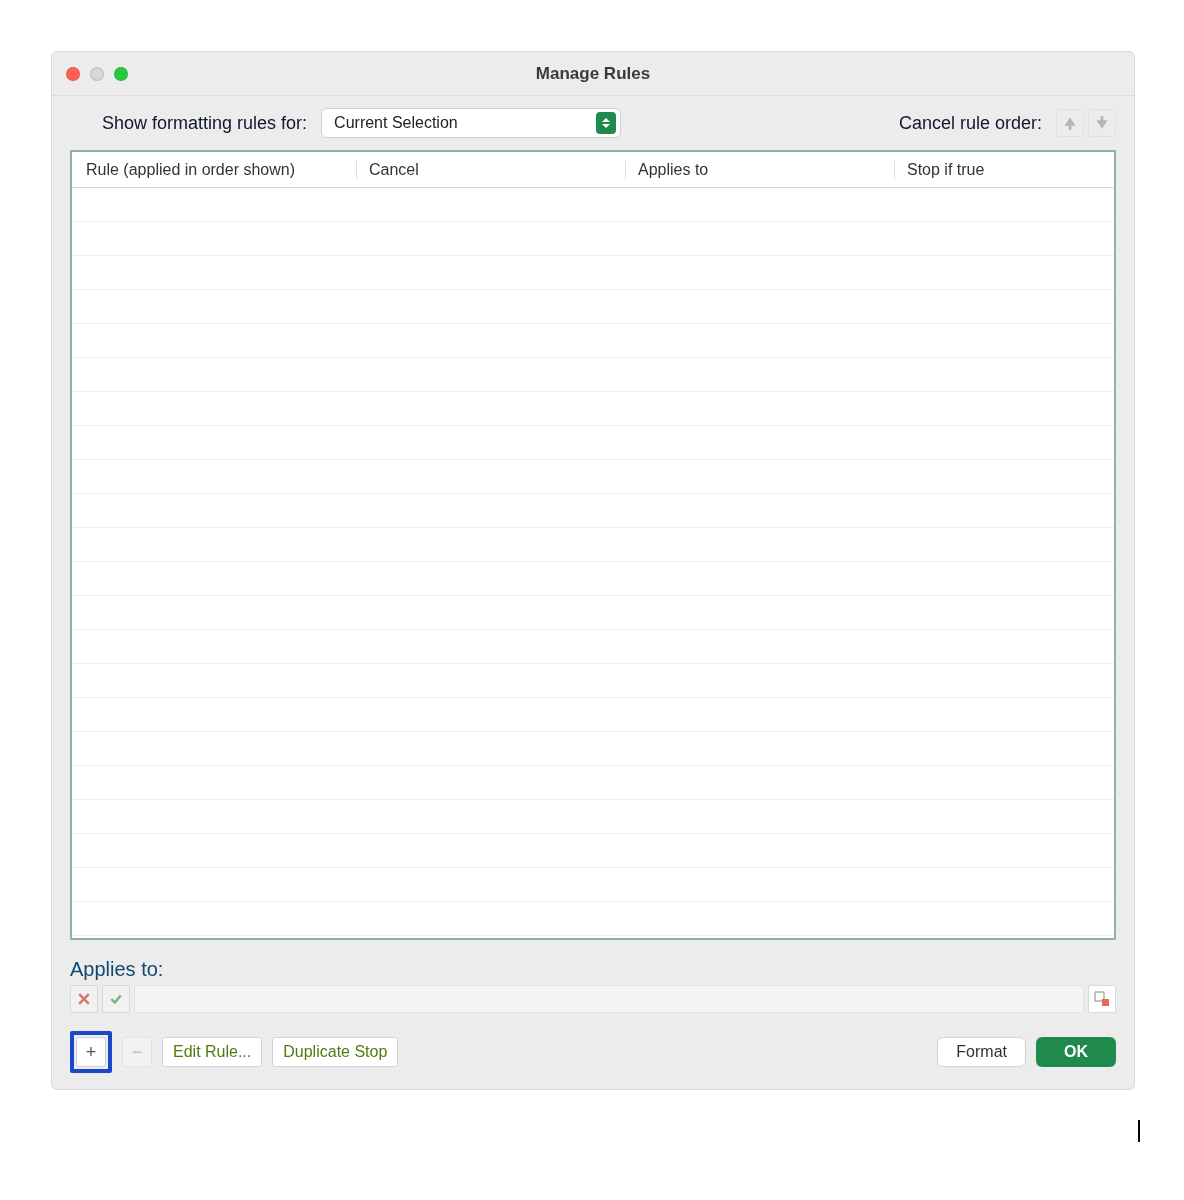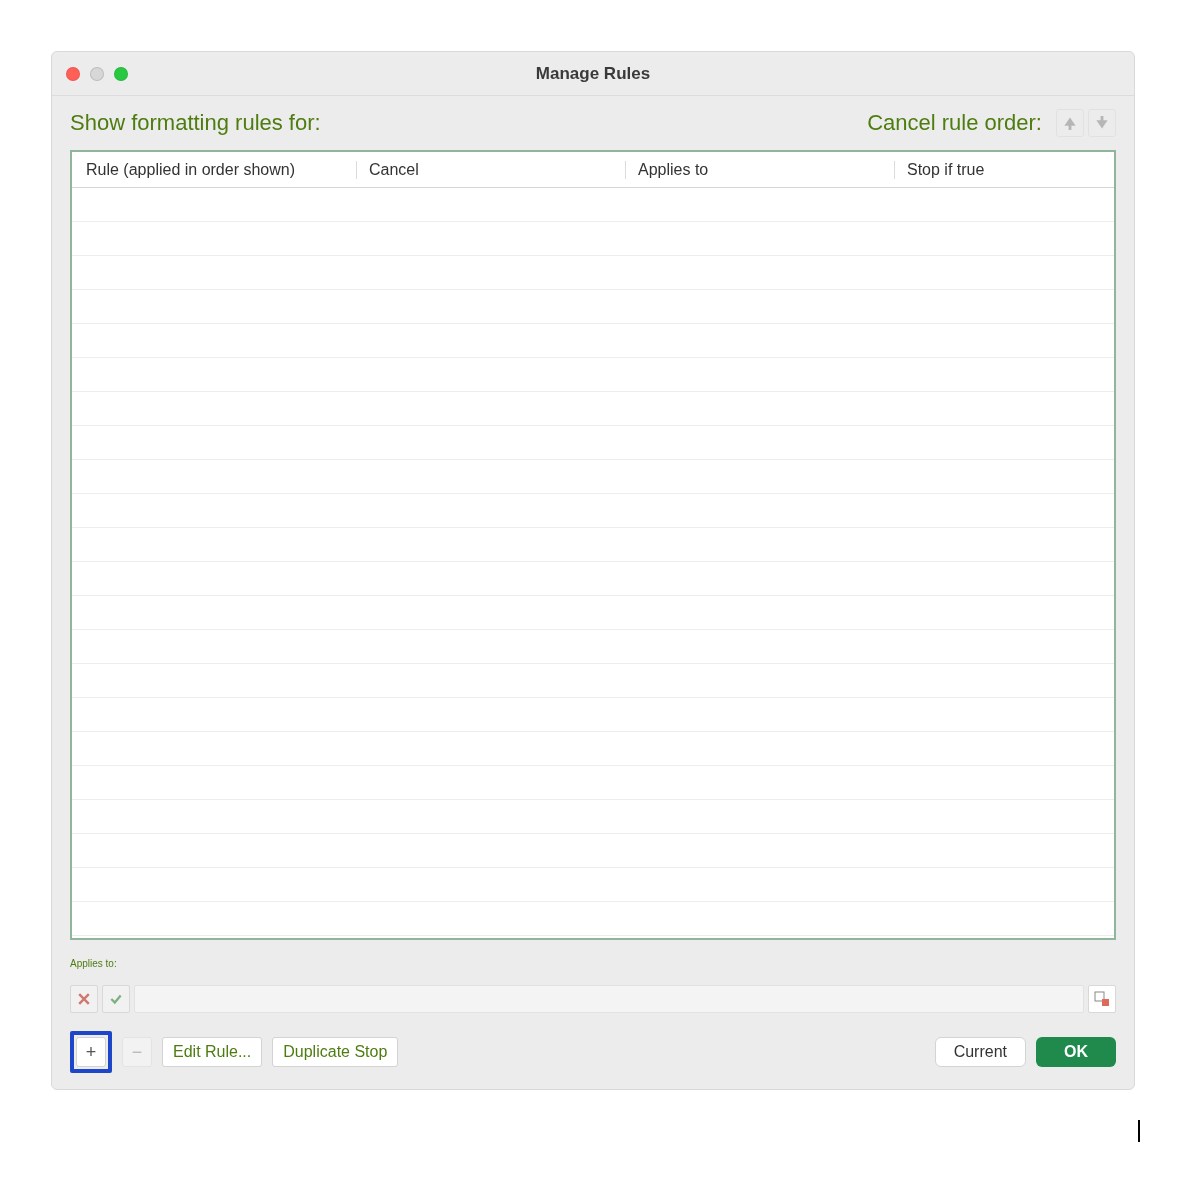--- a/index.html
+++ b/index.html
@@ -34,21 +34,21 @@
   .dot { width: 14px; height: 14px; border-radius: 50%; }
   .dot.red    { background: #ff5f57; box-shadow: inset 0 0 0 1px rgba(0,0,0,.08); }
   .dot.gray   { background: #d7d7d7; box-shadow: inset 0 0 0 1px rgba(0,0,0,.12); }
   .dot.green  { background: #28c840; box-shadow: inset 0 0 0 1px rgba(0,0,0,.08); }
   .title {
     font-weight: 600; font-size: 17px; color: #3a3a3a;
   }
   .toolbar {
     height: 54px; padding: 0 18px; display: flex; align-items: center; gap: 14px;
   }
-  .label { font-size: 22px; color: #4d7c0f; }
+  .label { font-size: 18px; color: #0f172a; margin-left: 32px; }
   .dropdown {
     height: 30px; width: 300px;
     background: #fff; border: 1px solid #cfcfcf; border-radius: 6px;
     display: flex; align-items: center; justify-content: space-between;
     padding: 0 4px 0 12px; font-size: 16px; color: #222;
   }
   .stepper {
     width: 20px; height: 22px; border-radius: 4px; background: #1f8a4c;
     display: flex; flex-direction: column; align-items: center; justify-content: center;
     gap: 2px;
@@ -78,21 +78,21 @@
   .col-rule   { width: 258px; }
   .col-format { width: 244px; }
   .col-app    { width: 244px; }
   .col-stop   { flex: 1; }
   .sep { width:1px; height:18px; background:#dcdcdc; margin:0 12px; }
   .rows { flex:1; overflow:hidden; }
   .row { height:34px; border-bottom:1px solid #eceeed; }
   .applies {
     padding: 6px 18px 0 18px;
   }
-  .applies-label { font-size: 10px; color:#4d7c0f; margin-bottom:16px; }
+  .applies-label { font-size: 20px; color:#0c4a6e; margin-bottom:4px; }
   .applies-row { display:flex; align-items:center; gap:4px; }
   .tinybtn {
     width:28px; height:28px; background:#f1f1f1; border:1px solid #d8d8d8; border-radius:2px;
     display:flex; align-items:center; justify-content:center;
   }
   .tinybtn.x svg{ width:12px;height:12px;stroke:#d0786f;stroke-width:2;fill:none;}
   .tinybtn.v svg{ width:14px;height:14px;stroke:#7bb07f;stroke-width:2;fill:none;}
   .range-in {
     flex:1; height:28px; background:#f4f4f4; border:1px solid #e2e2e2; border-radius:2px;
   }
@@ -139,20 +139,27 @@
       <div class="traffic">
         <div class="dot red"></div>
         <div class="dot gray"></div>
         <div class="dot green"></div>
       </div>
       <div class="title">Manage Rules</div>
     </div>
 
     <div class="toolbar">
       <span class="label">Show formatting rules for:</span>
+      <div class="dropdown">
+        <span>Current Selection</span>
+        <span class="stepper">
+          <span class="chev up"></span>
+            <span class="chev down"></span>
+        </span>
+      </div>
       <div class="spacer"></div>
       <span class="label">Cancel rule order:</span>
       <div style="display:flex;gap:4px;">
         <div class="order-btn">
           <svg class="arrow-up" viewBox="0 0 10 10">
               <path d="M5 1 L9 7 L6 7 L6 10 L4 10 L4 7 L1 7 Z"></path>
             </svg>
         </div>
         <div class="order-btn">
           <svg class="arrow-down" viewBox="0 0 10 10">
@@ -231,21 +238,21 @@
         <span>−</span>
       </div>
       <div class="txt-btn">
         <span>Edit Rule...</span>
       </div>
       <div class="txt-btn">
         <span>Duplicate Stop</span>
       </div>
       <div class="spacer"></div>
       <button class="cancel">
-        <span>Current</span>
+        <span>Format</span>
       </button>
       <button class="ok">
         <span>OK</span>
       </button>
     </div>
 
   </div>
 </div>
 
 <div class="cursor"></div>

